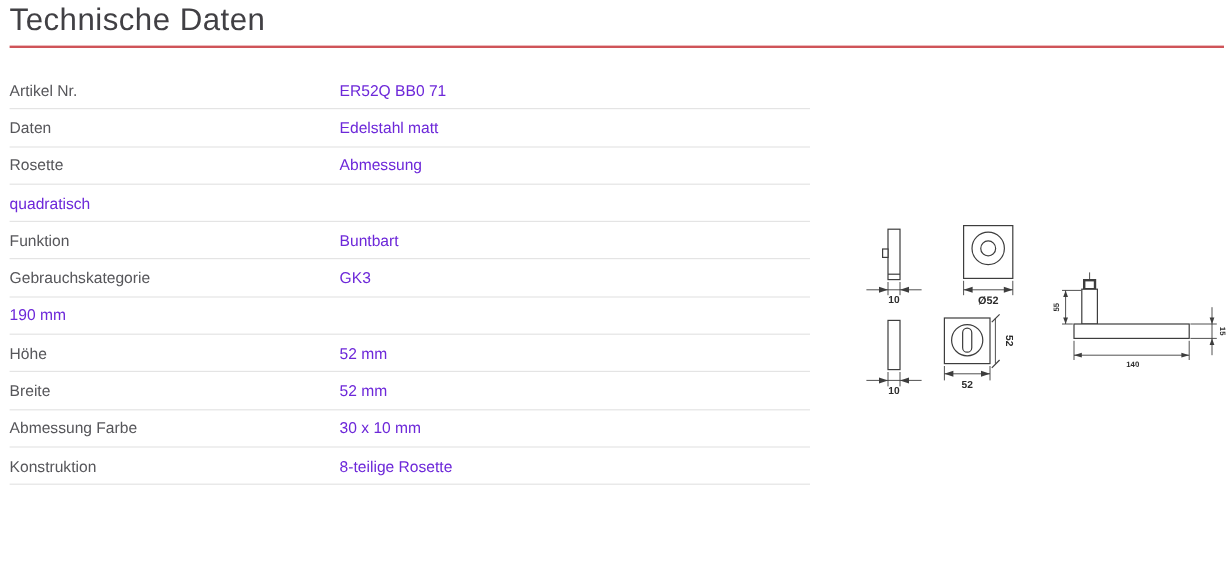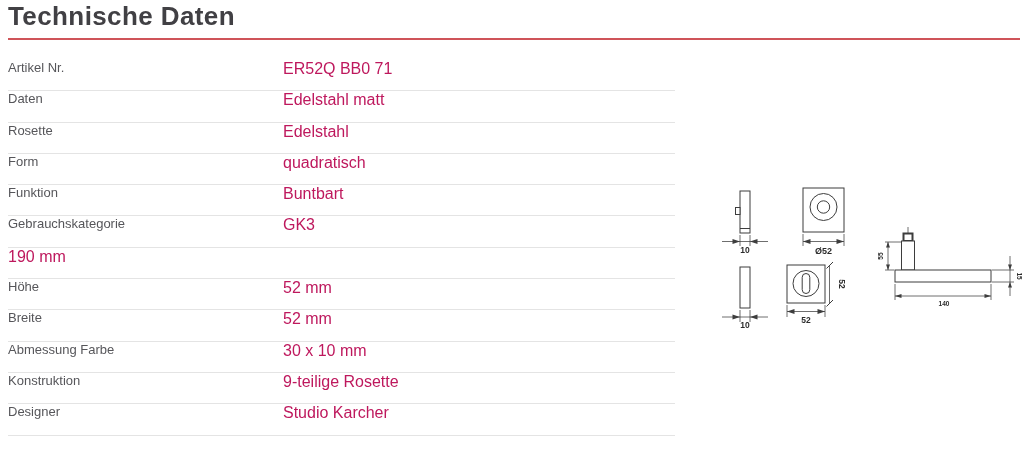--- a/index.html
+++ b/index.html
@@ -1,29 +1,29 @@
 <!DOCTYPE html>
 <html><head>
 <meta charset="utf-8">
 <style>
   * { margin:0; padding:0; box-sizing:border-box; }
   html,body { width:1024px; height:470px; background:#ffffff; overflow:hidden;
               font-family:"Liberation Sans", sans-serif; }
   .stage { position:relative; width:1024px; height:470px; background:#fff; }
 
-  .page-title { position:absolute; left:8px; top:1px; font-size:26px; font-weight:700;
+  .page-title { position:absolute; left:8px; top:1px; font-size:26px; font-weight:400;
                 color:#414044; letter-spacing:0.4px; }
   .title-rule { position:absolute; left:8px; top:38px; width:1012px; height:2px;
                 background:#cf5459; }
 
   .spec-table { position:absolute; left:8px; top:60px; width:667px; }
-  .spec-row { display:flex; align-items:flex-start; height:31.3px;
+  .spec-row { display:flex; align-items:center; height:31.3px;
               border-bottom:1px solid #e4e4e4; }
   .spec-label { width:275px; font-size:13px; color:#56565a; }
-  .spec-value { font-size:16px; color:#be185d; }
+  .spec-value { font-size:13px; color:#6d28d9; }
 
   .drawings { position:absolute; left:700px; top:170px; width:324px; height:180px; }
   .drawings svg text { font-family:"Liberation Sans", sans-serif; fill:#2c2c2c; font-weight:bold; }
 </style>
 </head>
 <body>
 
 <div class="stage">
 
   <h1 class="page-title">Technische Daten</h1>
@@ -33,24 +33,23 @@
     <div class="spec-row">
       <div class="spec-label">Artikel Nr.</div>
       <div class="spec-value">ER52Q BB0 71</div>
     </div>
     <div class="spec-row">
       <div class="spec-label">Daten</div>
       <div class="spec-value">Edelstahl matt</div>
     </div>
     <div class="spec-row">
       <div class="spec-label">Rosette</div>
-      <div class="spec-value">Edelstahl</div>
+      <div class="spec-value">Abmessung</div>
     </div>
     <div class="spec-row">
-      <div class="spec-label">Form</div>
       <div class="spec-value">quadratisch</div>
     </div>
     <div class="spec-row">
       <div class="spec-label">Funktion</div>
       <div class="spec-value">Buntbart</div>
     </div>
     <div class="spec-row">
       <div class="spec-label">Gebrauchskategorie</div>
       <div class="spec-value">GK3</div>
     </div>
@@ -64,25 +63,21 @@
     <div class="spec-row">
       <div class="spec-label">Breite</div>
       <div class="spec-value">52 mm</div>
     </div>
     <div class="spec-row">
       <div class="spec-label">Abmessung Farbe</div>
       <div class="spec-value">30 x 10 mm</div>
     </div>
     <div class="spec-row">
       <div class="spec-label">Konstruktion</div>
-      <div class="spec-value">9-teilige Rosette</div>
-    </div>
-    <div class="spec-row">
-      <div class="spec-label">Designer</div>
-      <div class="spec-value">Studio Karcher</div>
+      <div class="spec-value">8-teilige Rosette</div>
     </div>
   </div>
 
   <div class="drawings">
     <svg width="324" height="180" viewBox="700 170 324 180">
       <g stroke="#3d3d3d" stroke-width="1" fill="none">
 
         <g>
           <rect x="740" y="191" width="10" height="42" fill="#fff"></rect>
           <line x1="740" y1="228.5" x2="750" y2="228.5"></line>

